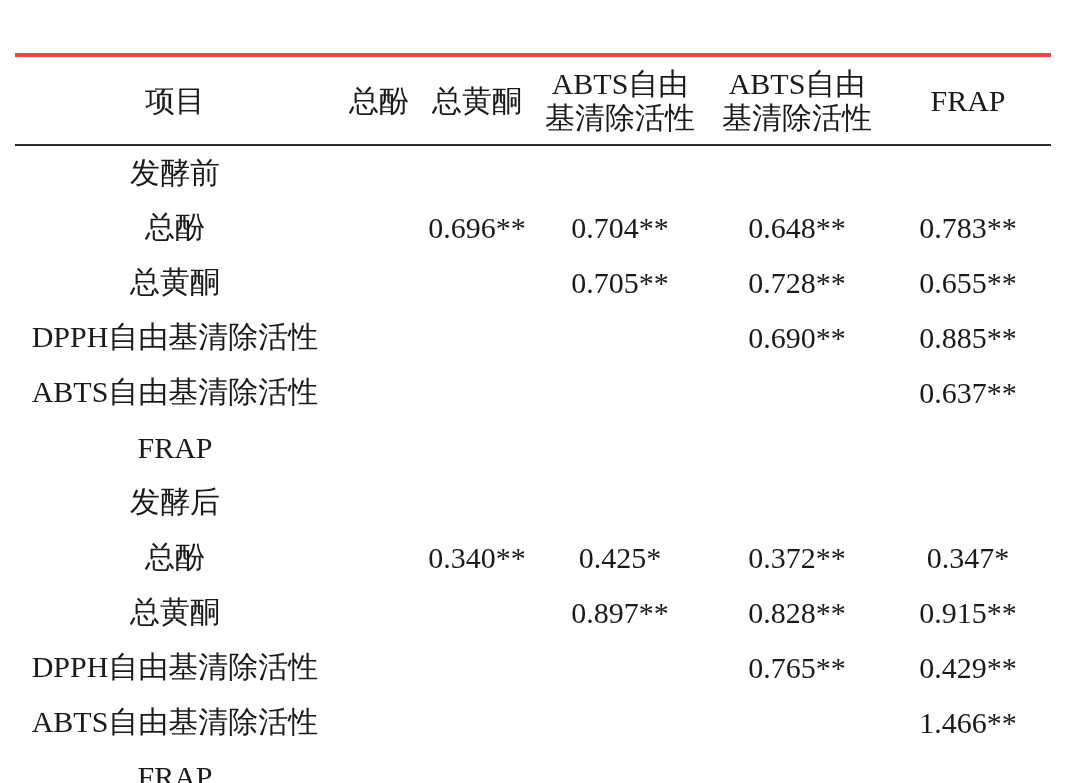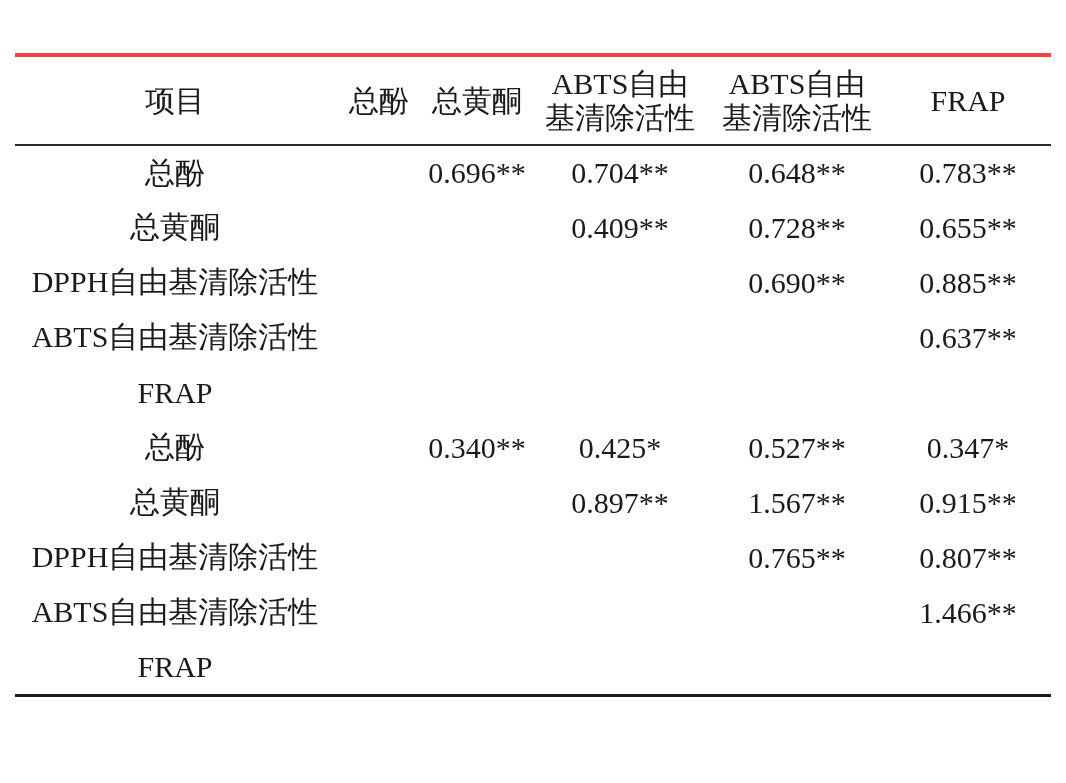--- a/index.html
+++ b/index.html
@@ -76,32 +76,40 @@
         <th>总黄酮</th>
         <th>ABTS自由
 基清除活性</th>
         <th>ABTS自由
 基清除活性</th>
         <th>FRAP</th>
       </tr>
     </thead>
     <tbody>
         <tr>
+          <td>发酵前</td>
+          <td></td>
+          <td></td>
+          <td></td>
+          <td></td>
+          <td></td>
+        </tr>
+        <tr>
           <td>总酚</td>
           <td></td>
           <td>0.696**</td>
           <td>0.704**</td>
           <td>0.648**</td>
           <td>0.783**</td>
         </tr>
         <tr>
           <td>总黄酮</td>
           <td></td>
           <td></td>
-          <td>0.409**</td>
+          <td>0.705**</td>
           <td>0.728**</td>
           <td>0.655**</td>
         </tr>
         <tr>
           <td>DPPH自由基清除活性</td>
           <td></td>
           <td></td>
           <td></td>
           <td>0.690**</td>
           <td>0.885**</td>
@@ -116,42 +124,50 @@
         </tr>
         <tr>
           <td>FRAP</td>
           <td></td>
           <td></td>
           <td></td>
           <td></td>
           <td></td>
         </tr>
         <tr>
+          <td>发酵后</td>
+          <td></td>
+          <td></td>
+          <td></td>
+          <td></td>
+          <td></td>
+        </tr>
+        <tr>
           <td>总酚</td>
           <td></td>
           <td>0.340**</td>
           <td>0.425*</td>
-          <td>0.527**</td>
+          <td>0.372**</td>
           <td>0.347*</td>
         </tr>
         <tr>
           <td>总黄酮</td>
           <td></td>
           <td></td>
           <td>0.897**</td>
-          <td>1.567**</td>
+          <td>0.828**</td>
           <td>0.915**</td>
         </tr>
         <tr>
           <td>DPPH自由基清除活性</td>
           <td></td>
           <td></td>
           <td></td>
           <td>0.765**</td>
-          <td>0.807**</td>
+          <td>0.429**</td>
         </tr>
         <tr>
           <td>ABTS自由基清除活性</td>
           <td></td>
           <td></td>
           <td></td>
           <td></td>
           <td>1.466**</td>
         </tr>
         <tr>

